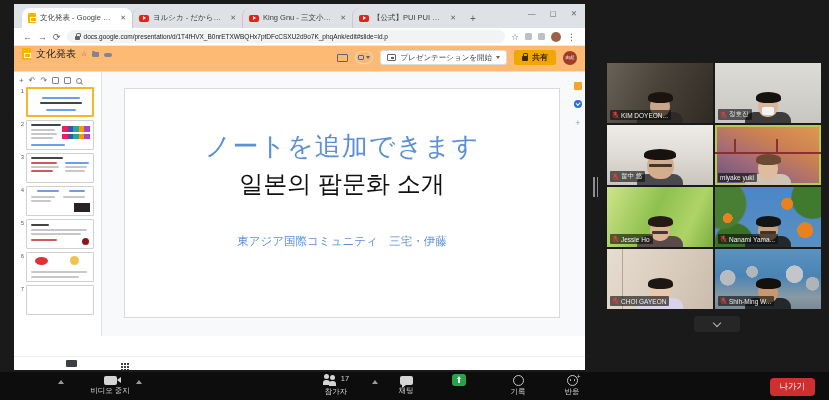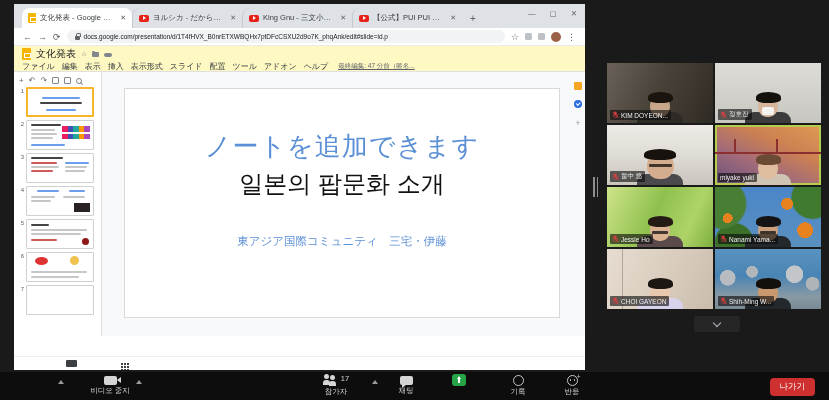--- a/index.html
+++ b/index.html
@@ -23,21 +23,21 @@
   .navbar { height:18px; background:#fff; display:flex; align-items:center; gap:6px; padding:0 9px; border-bottom:1px solid #e8eaed; }
   .nav-ico { color:#5f6368; font-size:9px; }
   .urlpill { flex:1; height:13px; background:#f1f3f4; border-radius:7px; display:flex; align-items:center; gap:4px; padding:0 8px; font-size:6.5px; color:#202124; overflow:hidden; white-space:nowrap; }
   .padlock { width:5px; height:4px; background:#5f6368; border-radius:1px; position:relative; flex:none; margin-top:2px; }
   .padlock::before { content:""; position:absolute; top:-3px; left:1px; width:3px; height:3px; border:1px solid #5f6368; border-bottom:none; border-radius:2px 2px 0 0; }
   .nav-right { display:flex; align-items:center; gap:6px; }
   .ext-box { width:7px; height:7px; background:#bdc1c6; border-radius:1.5px; }
   .ext-avatar { width:10px; height:10px; border-radius:50%; background:#9c6248; }
 
   
-  .sheader { height:26px; background:#fef9c3; border-bottom:1px solid #e0e0e0; padding:2px 0 0 8px; position:relative; }
+  .sheader { height:26px; background:#fdba74; border-bottom:1px solid #e0e0e0; padding:2px 0 0 8px; position:relative; }
   .sh-r1 { display:flex; align-items:center; gap:5px; height:12px; }
   .slides-logo { width:9px; height:12px; background:#f4b400; border-radius:1px; position:relative; }
   .slides-logo::after { content:""; position:absolute; left:2px; top:5px; width:5px; height:3px; border:1px solid #fff; }
   .doc-title { font-size:10px; color:#202124; }
   .sh-mini { font-size:7px; color:#5f6368; }
   .folder-ico { width:7px; height:5px; background:#80868b; border-radius:1px; position:relative; margin-top:1px; }
   .folder-ico::before { content:""; position:absolute; top:-1.5px; left:0; width:3px; height:1.5px; background:#80868b; border-radius:1px 1px 0 0; }
   .cloud-ico { width:8px; height:4px; background:#80868b; border-radius:3px; position:relative; margin-top:2px; }
   .sh-r2 { display:flex; align-items:center; gap:7px; height:12px; font-size:8px; color:#3c4043; }
   .last-edit { color:#5f6368; text-decoration:underline; font-size:6.5px; margin-left:3px; white-space:nowrap; }
@@ -199,32 +199,36 @@
   </div>
 
   <div class="sheader">
     <div class="sh-r1">
       <span class="slides-logo"></span>
       <span class="doc-title">文化発表</span>
       <span class="sh-mini">☆</span>
       <span class="folder-ico"></span>
       <span class="cloud-ico"></span>
     </div>
-    <div class="sh-r2">
-      <span>ファイル</span>
-      <span>編集</span>
-      <span>表示</span>
-      <span>挿入</span>
-      <span>表示形式</span>
-      <span>スライド</span>
-      <span>配置</span>
-      <span>ツール</span>
-      <span>アドオン</span>
-      <span>ヘルプ</span>
-      <span class="last-edit">最終編集: 47 分前（匿名...</span>
+    <div class="sh-right">
+      <span class="comment-ico"></span>
+      <span class="meet-ico">
+          <span class="meet-sq"></span>
+          <span class="dd-caret"></span>
+        </span>
+      <div class="present-btn">
+        <span class="present-ico"></span>
+        <span>プレゼンテーションを開始</span>
+        <span class="dd-caret"></span>
+      </div>
+      <div class="share-btn">
+        <span class="lock-ico"></span>
+        <span>共有</span>
+      </div>
+      <span class="hdr-avatar">由起</span>
     </div>
   </div>
 
   <div class="workarea">
     <div class="thumb-panel">
       <div class="thumb-toolbar">
         <span>+</span>
         <span>↶</span>
         <span>↷</span>
         <span class="tico-box"></span>

